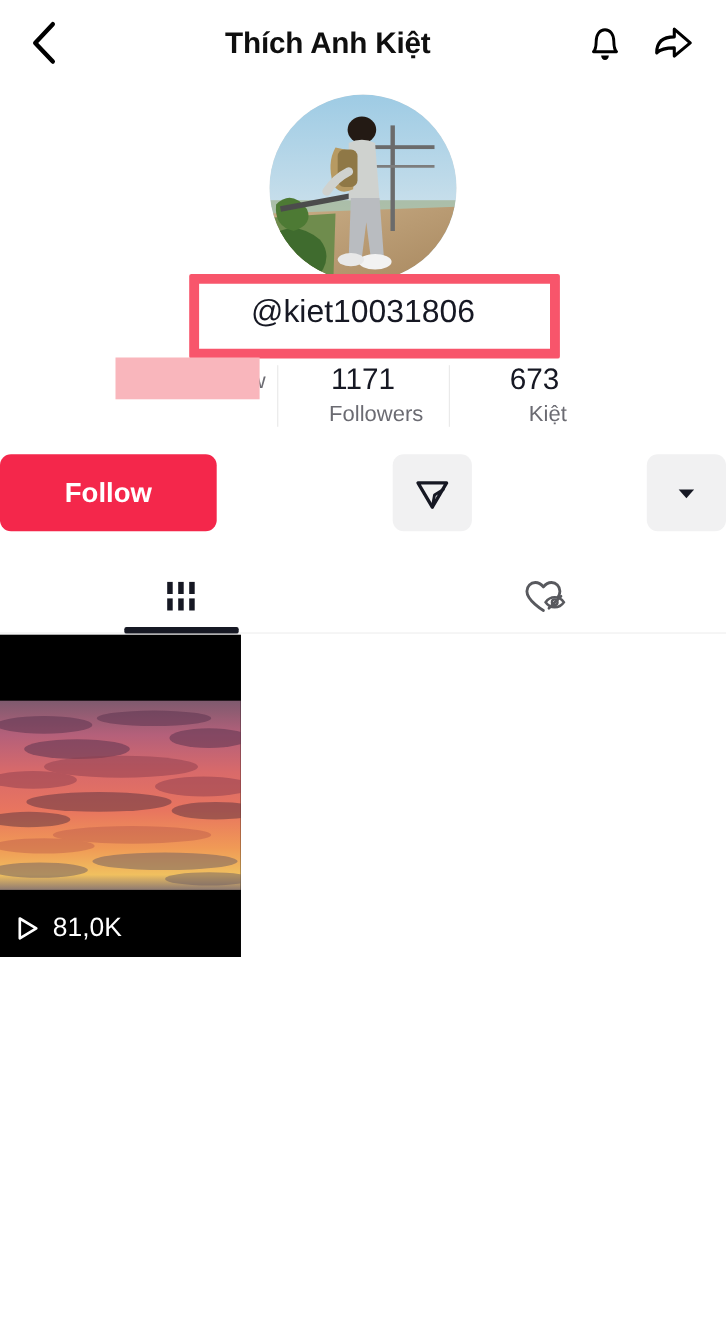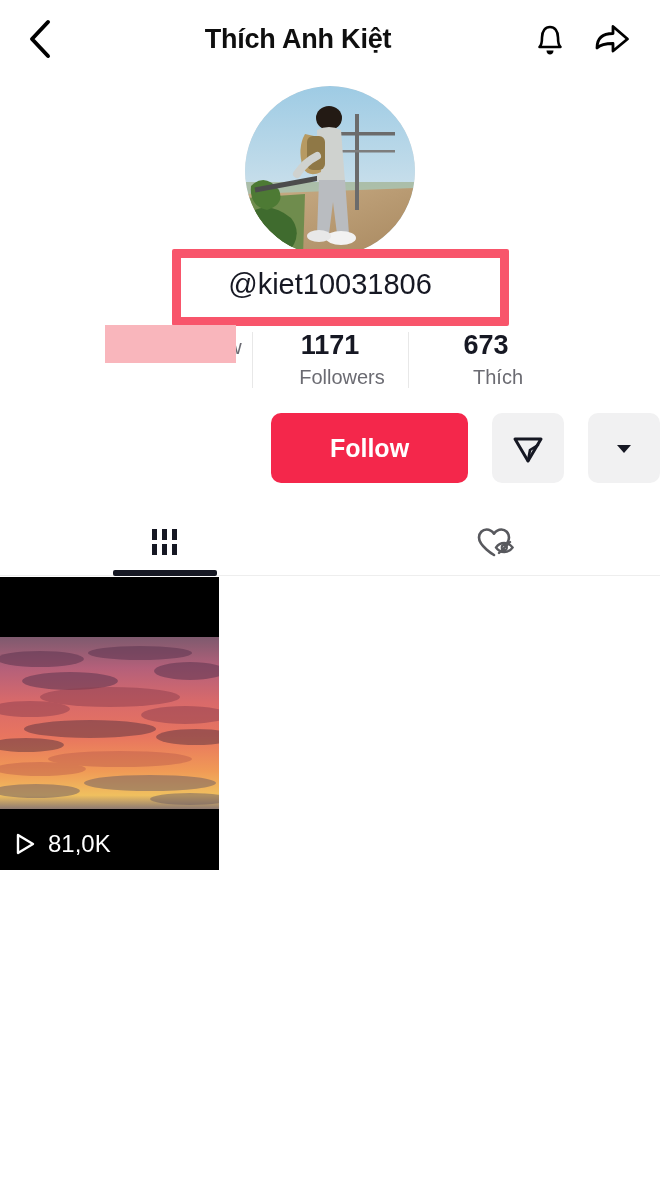--- a/index.html
+++ b/index.html
@@ -47,40 +47,40 @@
     z-index: 5;
   }
 
   
   .stats {
     position: absolute; top: 330px; left: 0; width: 660px; height: 68px;
     display: flex; align-items: flex-start; justify-content: center;
   }
   .stat { width: 155px; text-align: center; position: relative; }
   .stat .num {
-    font-size: 27px; font-weight: 700; color: #161823; line-height: 30px;
+    font-size: 27px; font-weight: 400; color: #161823; line-height: 30px;
     display:block;
   }
   .stat .lab {
     font-size: 20px; color: #6b6b72; line-height: 30px; display:block;
     margin-top: 2px;
     margin-left: 24px;
   }
   .divider {
     width: 1px; height: 56px; background: #e8e8e8; margin-top: 2px;
   }
   .redact-box {
     position: absolute; left: 105px; top: 325px; width: 131px; height: 38px;
     background: #f9b6bc; z-index: 6;
   }
 
   
   .actions {
     position: absolute; top: 413px; left: 0; width: 660px;
-    display: flex; justify-content: flex-end; align-items: center; gap: 24px;
+    display: flex; justify-content: space-between; align-items: center; gap: 24px;
   }
   .follow-btn {
     width: 197px; height: 70px; background: #f4274b; border: none; border-radius: 10px;
     color: #fff; font-size: 25px; font-weight: 600;
     font-family: "Liberation Sans", sans-serif;
     display:flex; align-items:center; justify-content:center; cursor:pointer;
   }
   .icon-btn {
     width: 72px; height: 70px; background: #f1f1f2; border-radius: 10px;
     display:flex; align-items:center; justify-content:center; cursor:pointer;
@@ -195,21 +195,21 @@
       <span class="lab">Đang Follow</span>
     </div>
     <div class="divider"></div>
     <div class="stat">
       <span class="num">1171</span>
       <span class="lab">Followers</span>
     </div>
     <div class="divider"></div>
     <div class="stat">
       <span class="num">673</span>
-      <span class="lab">Thích</span>
+      <span class="lab">Kiệt</span>
     </div>
   </div>
   <div class="redact-box"></div>
 
   <div class="actions">
     <button class="follow-btn">Follow</button>
     <button class="icon-btn">
       <svg width="40" height="40" viewBox="0 0 40 40">
         <path d="M7 11 L33 11 L20 33 Z" fill="none" stroke="#161823" stroke-width="3" stroke-linejoin="round"></path>
         <path d="M20 33 L22 22 L30 17" fill="none" stroke="#161823" stroke-width="2.6" stroke-linejoin="round" stroke-linecap="round"></path>

